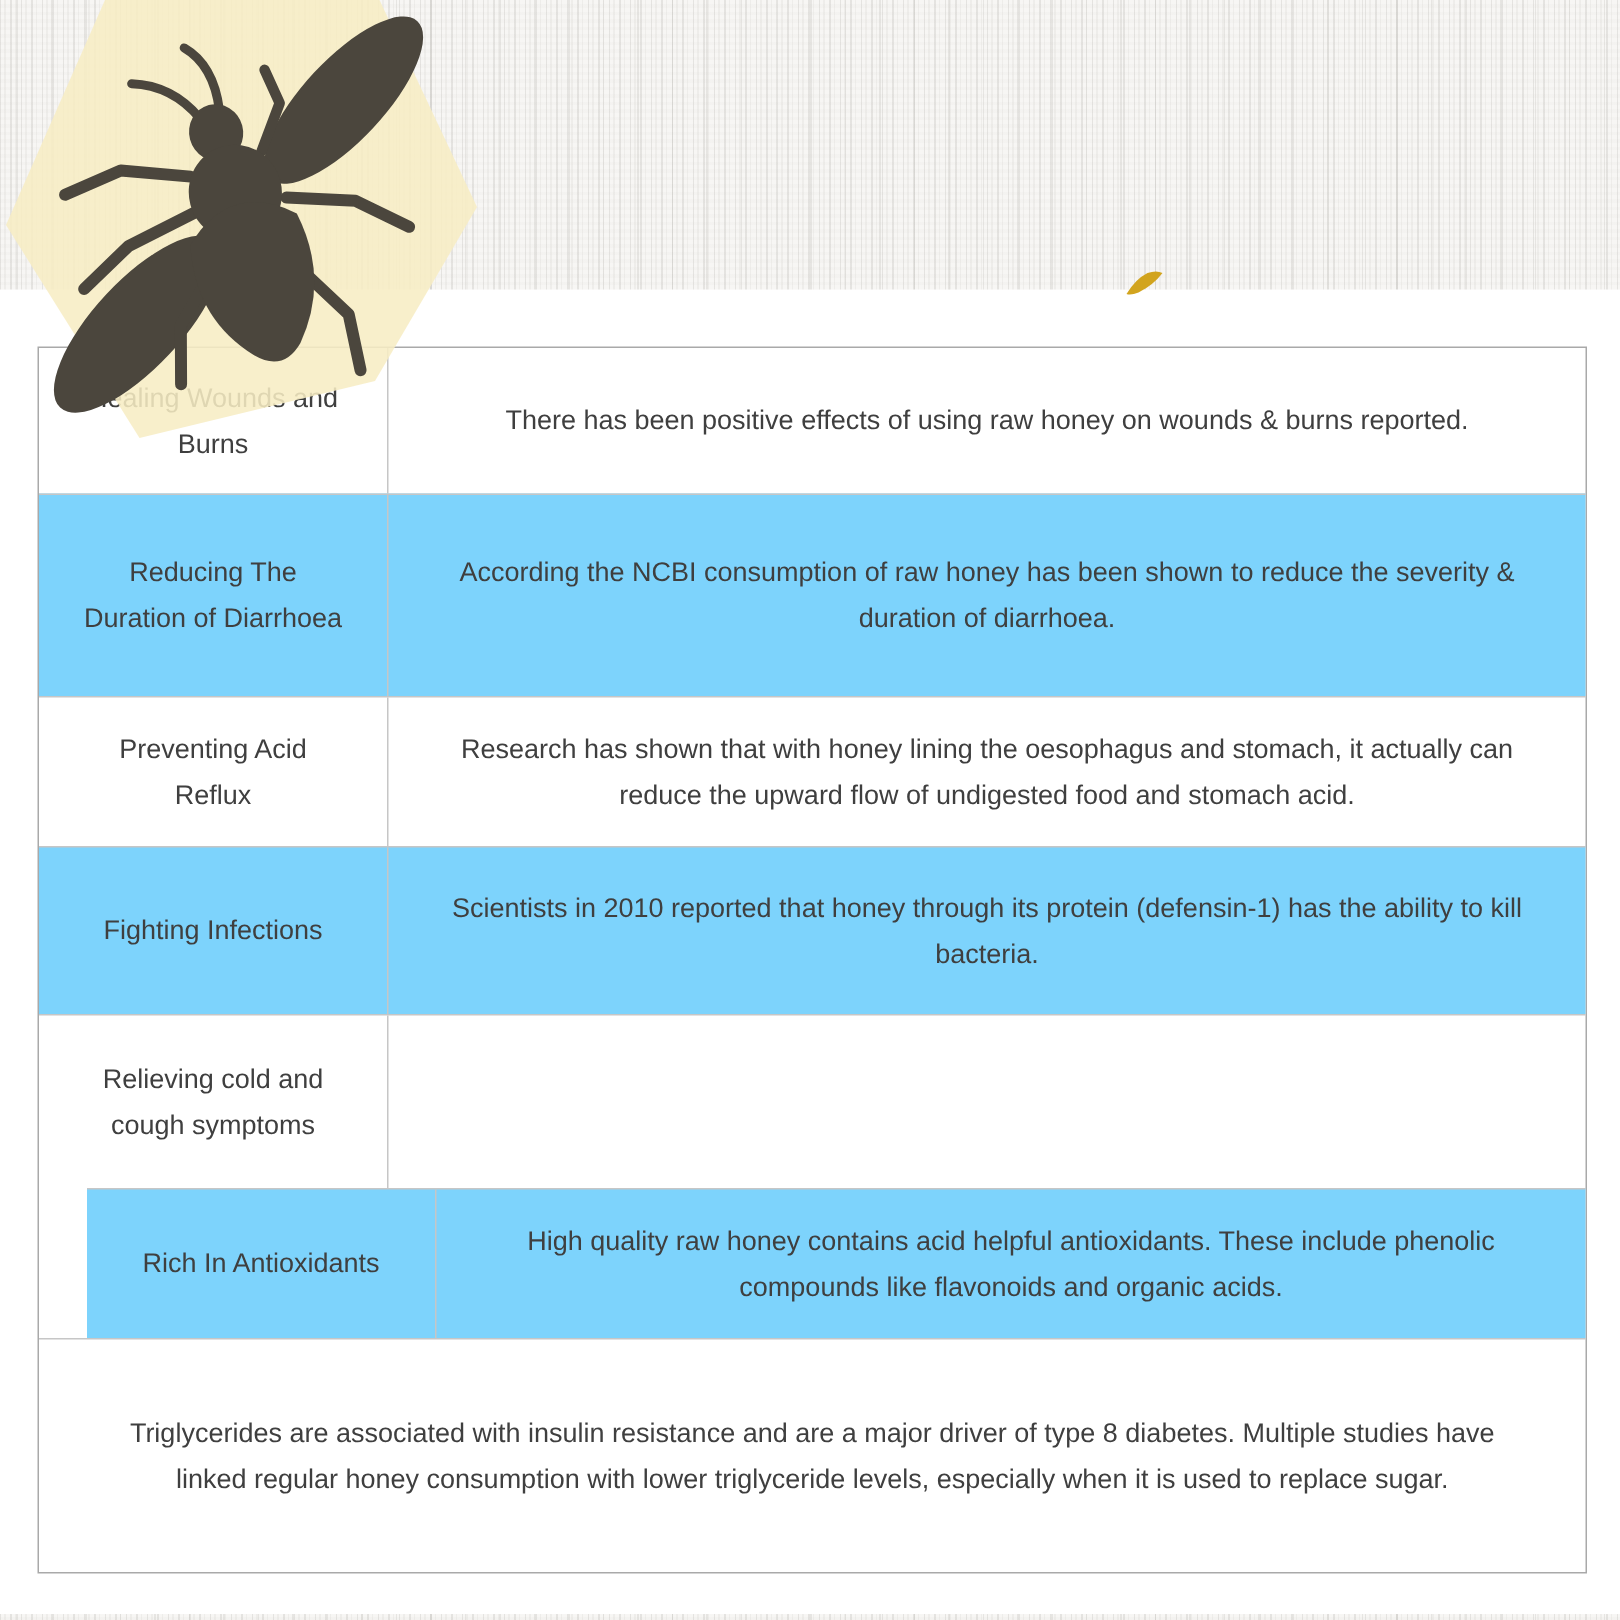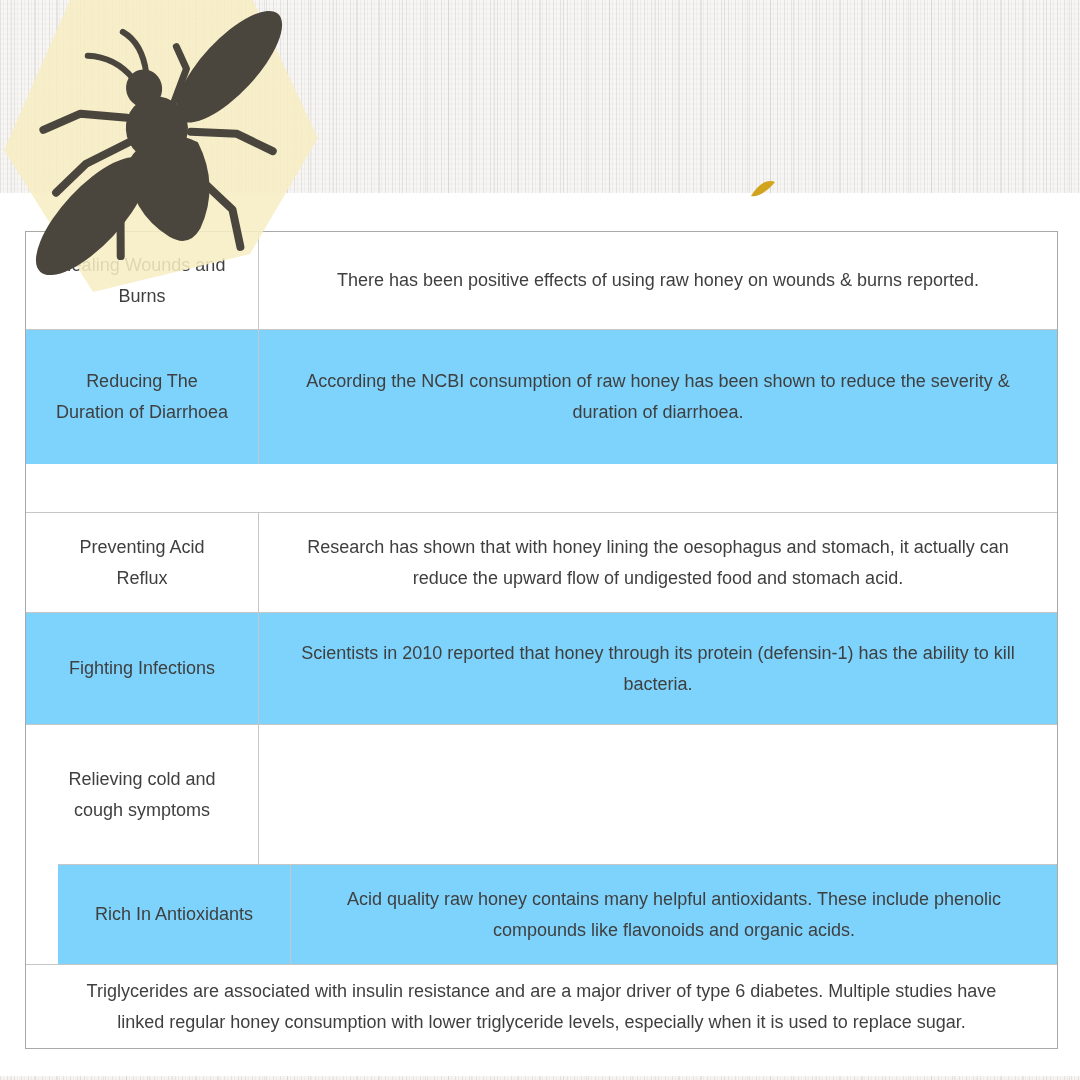--- a/index.html
+++ b/index.html
@@ -22,22 +22,22 @@
 
   
   .benefits-table{
     position:absolute;left:25px;top:231px;width:1033px;height:818px;
     box-sizing:border-box;border:1px solid #a9a9a9;background:#ffffff;
     display:flex;flex-direction:column;z-index:2;
   }
   .row{display:flex;box-sizing:border-box;}
   .row + .row{border-top:1px solid #c6c6c6;}
   .row.hl{background:#7dd3fc;}
-  .r1{height:97px;} .r2{height:135px;} .r3{height:100px;margin-top:48px;} .r4{height:112px;}
-  .r5{height:140px;} .r6{height:100px;margin-left:32px;} .r7{flex:1;}
+  .r1{height:97px;} .r2{height:135px;} .r3{height:100px;} .r4{height:112px;}
+  .r5{height:116px;} .r6{height:100px;margin-left:32px;} .r7{flex:1;}
   .cell{display:flex;align-items:center;justify-content:center;text-align:center;
         box-sizing:border-box;color:#3f3f3f;font-size:18px;line-height:31px;}
   .title-cell{flex:0 0 233px;width:233px;border-right:1px solid #c6c6c6;padding:0 26px;}
   .desc-cell{flex:1;padding:0 38px;}
 
   
   .hexagon{
     position:absolute;left:0;top:0;width:330px;height:300px;z-index:5;
     background:rgba(247,237,195,0.87);
     clip-path:polygon(70px 0px, 253px 0px, 318px 138px, 250px 254px, 93px 292px, 4px 150px);
@@ -67,24 +67,24 @@
   </div>
   <div class="row r4 hl">
     <div class="cell title-cell">Fighting Infections</div>
     <div class="cell desc-cell">Scientists in 2010 reported that honey through its protein (defensin-1) has the ability to kill bacteria.</div>
   </div>
   <div class="row r5">
     <div class="cell title-cell">Relieving cold and cough symptoms</div>
   </div>
   <div class="row r6 hl">
     <div class="cell title-cell">Rich In Antioxidants</div>
-    <div class="cell desc-cell">Acid quality raw honey contains many helpful antioxidants. These include phenolic compounds like flavonoids and organic acids.</div>
+    <div class="cell desc-cell">High quality raw honey contains acid helpful antioxidants. These include phenolic compounds like flavonoids and organic acids.</div>
   </div>
   <div class="row r7">
-    <div class="cell desc-cell">Triglycerides are associated with insulin resistance and are a major driver of type 6 diabetes. Multiple studies have linked regular honey consumption with lower triglyceride levels, especially when it is used to replace sugar.</div>
+    <div class="cell desc-cell">Triglycerides are associated with insulin resistance and are a major driver of type 8 diabetes. Multiple studies have linked regular honey consumption with lower triglyceride levels, especially when it is used to replace sugar.</div>
   </div>
 </div>
 
 <div class="hexagon"></div>
 
 <svg class="bee" width="300" height="290" viewBox="0 0 300 290">
   <g transform="translate(152,132) rotate(-15)" fill="#4b463d" stroke="#4b463d" stroke-linecap="round" stroke-linejoin="round">
 
     <g transform="translate(62,-38) rotate(-32)">
       <ellipse cx="28" cy="0" rx="72" ry="27" stroke="none"></ellipse>

